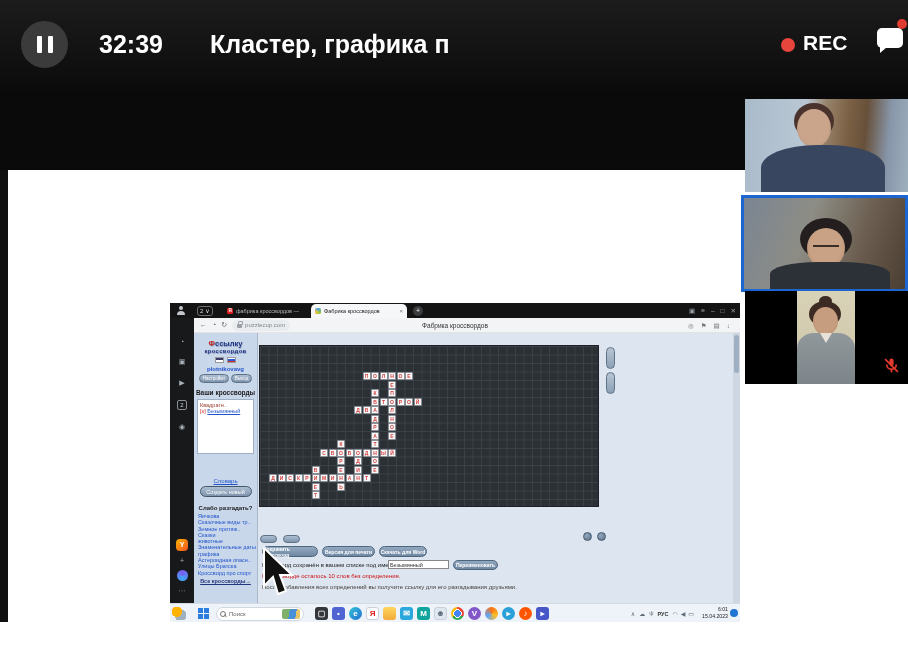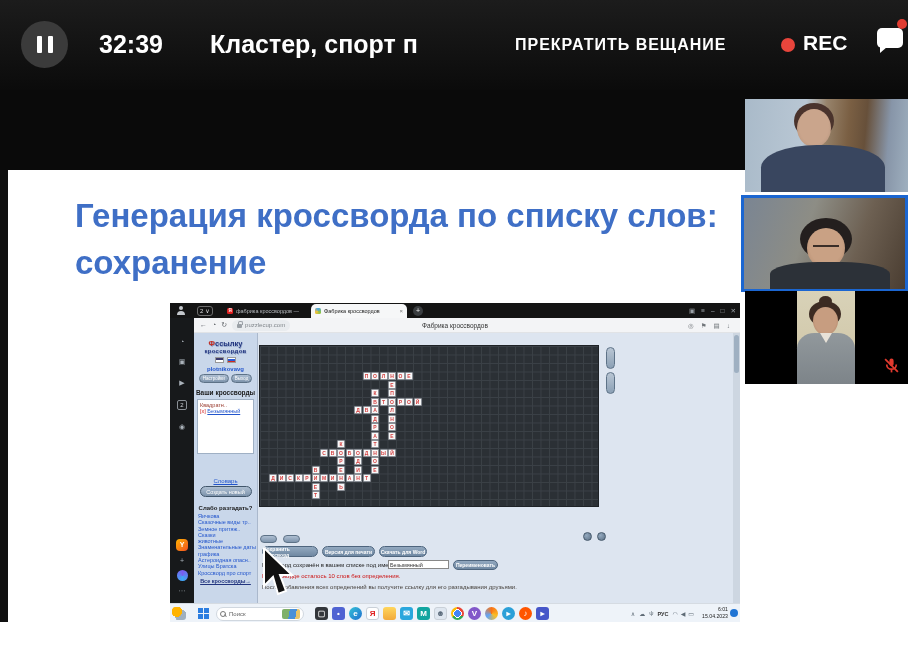--- a/index.html
+++ b/index.html
@@ -145,36 +145,31 @@
 <body>
 
 <div id="stage">
 
   <div class="topbar">
     <div class="pausebtn">
         <i></i>
         <i></i>
       </div>
     <div class="timer">32:39</div>
-    <div class="mtitle">Кластер, спорт п</div>
-    <div class="stopb">ПРЕКРАТИТЬ ВЕЩАНИЕ</div>
+    <div class="mtitle">Кластер, графика п</div>
     <div class="recdot" style="background: rgb(232, 69, 60);"></div>
     <div class="rectx">REC</div>
     <div class="chaticon"></div>
     <div class="chatdot"></div>
   </div>
 
   <div class="blackL"></div>
   <div class="blackR"></div>
   <div class="edgeL"></div>
 
-  <div class="slidetitle" style="color: rgb(63, 111, 198);">
-    <span>Генерация кроссворда по списку слов:</span><br>
-    <span>сохранение</span>
-  </div>
 
   <div class="shot">
     <div class="tabbar">
       <span class="pers">
           <i class="ph"></i>
           <i class="pb"></i>
         </span>
       <span class="tabcount">
         <span>2</span>
         <span>∨</span>

